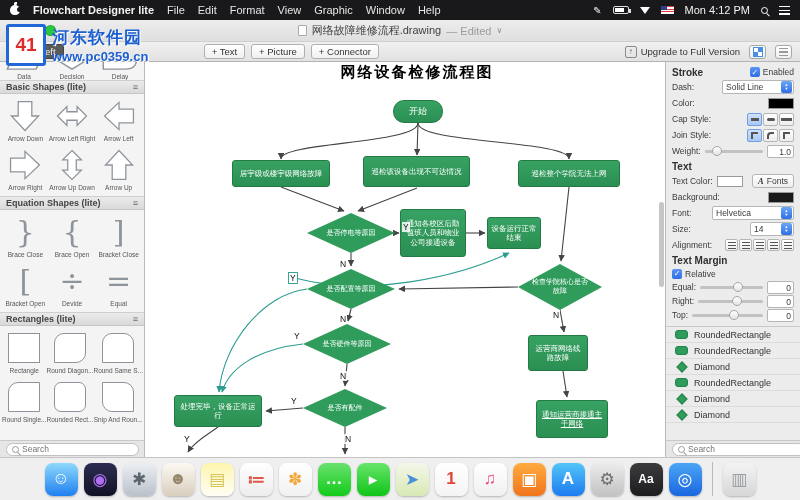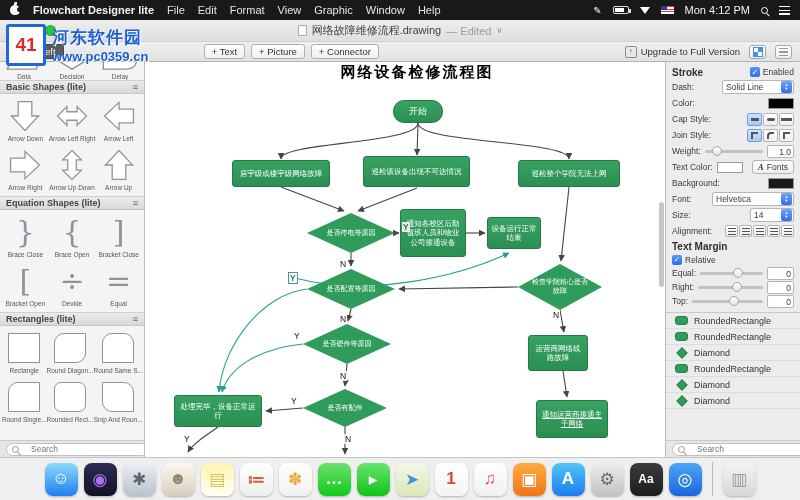--- a/index.html
+++ b/index.html
@@ -60,21 +60,21 @@
 .partial-cell{flex:1;display:flex;flex-direction:column;align-items:center;justify-content:flex-end;font-size:6.5px;color:#555;gap:1px}
 .sec-header{height:14px;background:linear-gradient(#ebebeb,#d9d9d9);border-top:1px solid #cfcfcf;border-bottom:1px solid #c6c6c6;display:flex;align-items:center;justify-content:space-between;padding:0 6px;font-size:9px;font-weight:bold;color:#444;flex-shrink:0}
 .sec-menu{font-weight:normal;color:#666}
 .shape-grid{display:grid;grid-template-columns:repeat(3,1fr);padding:2px}
 .shape-cell{display:flex;flex-direction:column;align-items:center;padding:2px 0 3px}
 .shape-ic{height:36px;display:flex;align-items:center;justify-content:center}
 .shape-lb{font-size:6.5px;color:#555;margin-top:1px;white-space:nowrap}
 .glyph-shape{font-family:"DejaVu Serif",serif;font-size:30px;color:#8e949b;line-height:34px}
 .rect-shape{display:inline-block;width:32px;height:30px;border:1.5px solid #8e949b;background:#fff}
 .search-bar{height:17px;margin-top:auto;background:#e6e6e6;border-top:1px solid #c9c9c9;display:flex;align-items:center;padding:2px 6px;flex-shrink:0}
-.search-field{flex:1;height:13px;background:#fff;border:1px solid #c0c0c0;border-radius:7px;display:flex;align-items:center;padding:0 5px;gap:12px}
+.search-field{flex:1;height:13px;background:#fff;border:1px solid #c0c0c0;border-radius:7px;display:flex;align-items:center;padding:0 5px;gap:3px}
 .sinput{border:none;outline:none;flex:1;font-size:8.5px;background:transparent;color:#333;min-width:0}
 
 
 #canvas{position:absolute;left:145px;top:62px;width:520px;height:395px;background:#fff;overflow:hidden}
 .cv-title{position:absolute;left:152px;top:1px;width:240px;text-align:center;font-size:15px;font-weight:bold;letter-spacing:2px;color:#000}
 #edges{position:absolute;left:0;top:0}
 .node{position:absolute;display:flex;align-items:center;justify-content:center;text-align:center;color:#fff;overflow:hidden;line-height:1.25}
 .node-rect{background:linear-gradient(#37a263,#2a8f52);border:1px solid #237a45;border-radius:3px;font-size:7.5px;padding:1px 3px}
 .node-rounded{background:linear-gradient(#37a263,#2a8f52);border:1px solid #237a45;border-radius:11px;font-size:9px}
 .node-diamond{background:#2f9c5c;clip-path:polygon(50% 0,100% 50%,50% 100%,0 50%);font-size:7px;padding:0 12px}
@@ -477,20 +477,23 @@
     </span>
   </div>
   <div class="row">
     <span class="lbl">Weight:</span>
     <span class="slider">
         <span class="thumb" style="left:12%"></span>
       </span>
     <span class="vbox">1.0</span>
   </div>
 
+  <div class="insp-head">
+    <span class="sec-title">Text</span>
+  </div>
   <div class="row">
     <span class="lbl">Text Color:</span>
     <span class="swatch" id="sw-text" style="background: rgb(255, 255, 255);"></span>
     <span class="grow"></span>
     <span class="fonts-btn">
       <span class="fonts-a">A</span>
       <span>Fonts</span>
     </span>
   </div>
   <div class="row">

